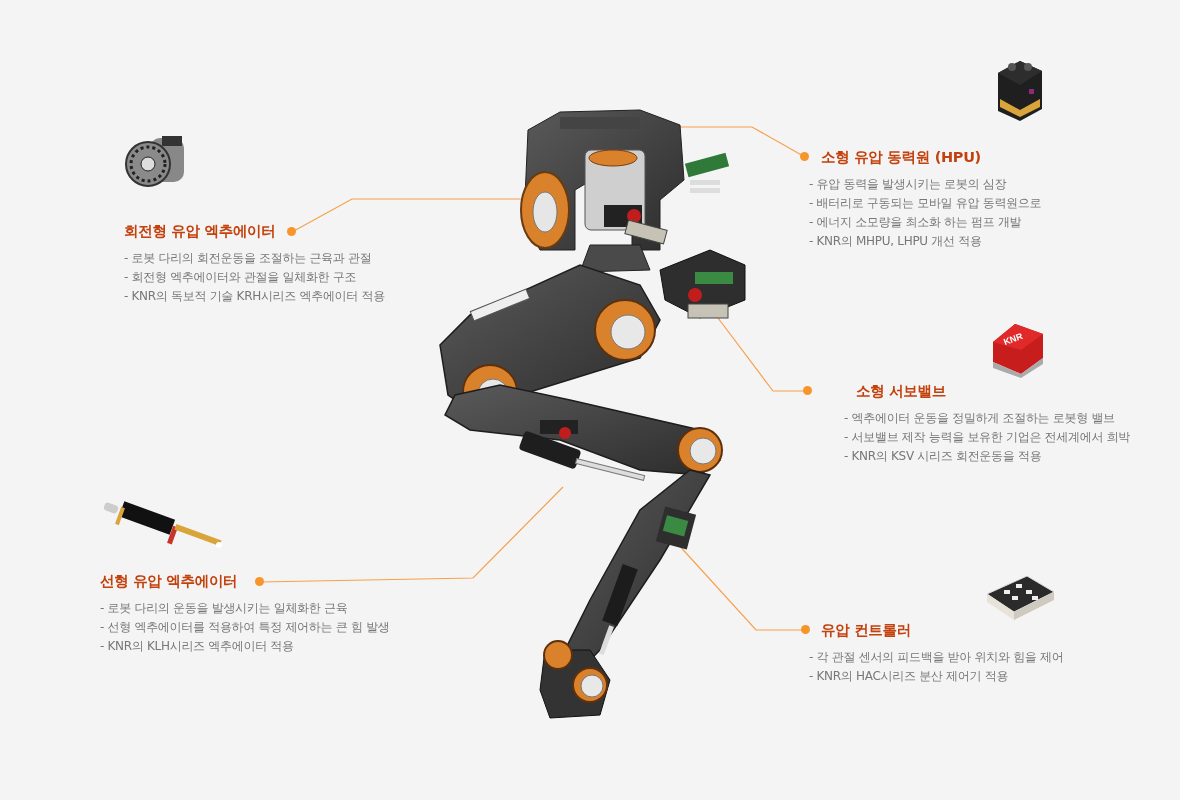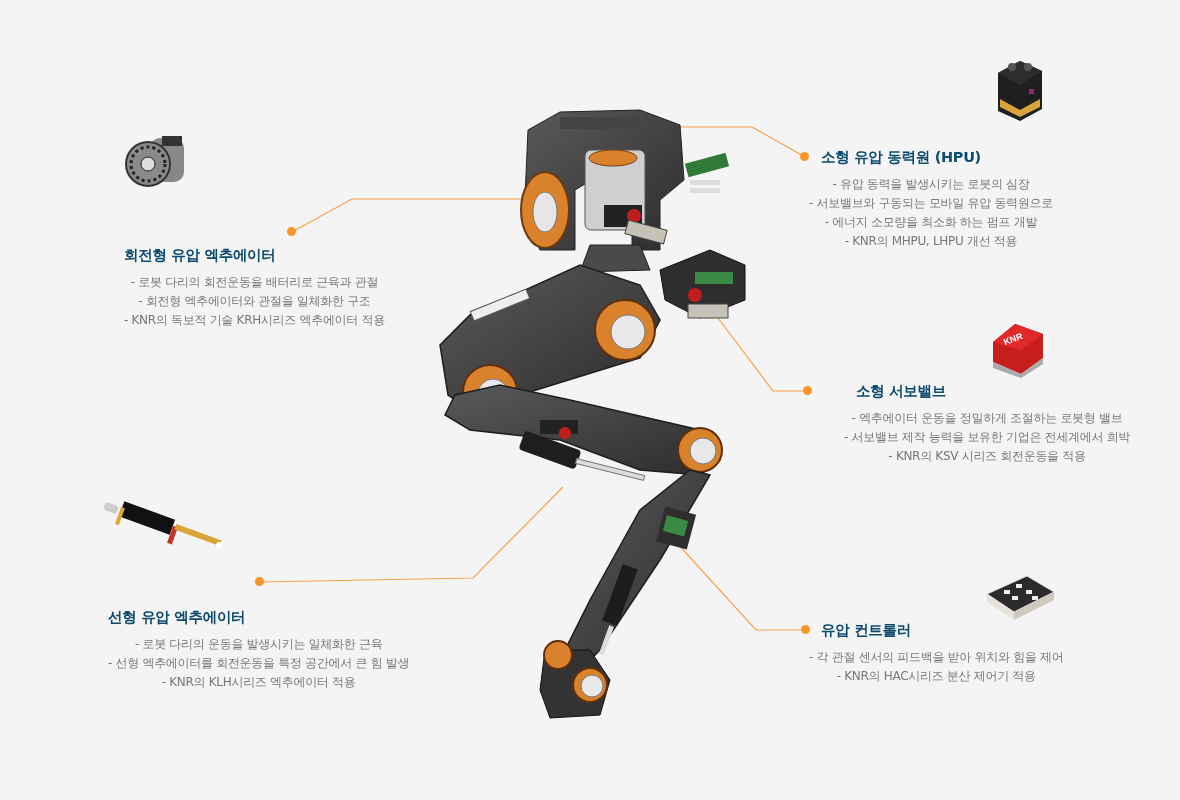--- a/index.html
+++ b/index.html
@@ -3,24 +3,24 @@
 <meta charset="utf-8">
 <style>
   html, body { margin:0; padding:0; }
   body {
     width:1180px; height:800px; position:relative; overflow:hidden;
     background:#f4f4f4;
     font-family:"DejaVu Sans","Liberation Sans",sans-serif;
   }
   .callout { position:absolute; }
   .callout .title {
-    font-size:14.5px; font-weight:bold; color:#0c4a6e; letter-spacing:-0.3px;
+    font-size:14.5px; font-weight:bold; color:#c2410c; letter-spacing:-0.3px;
     line-height:20px; white-space:nowrap;
   }
-  .callout ul { list-style:none; margin:8px 0 0 0; padding:0;text-align:center; }
+  .callout ul { list-style:none; margin:8px 0 0 0; padding:0; }
   .callout li {
     font-size:12px; color:#777; line-height:19px; white-space:nowrap; letter-spacing:-0.3px;
   }
   .callout li::before { content:"- "; }
   .dot {
     position:absolute; width:9px; height:9px; border-radius:50%; background:#f7952b;
   }
   svg.lines { position:absolute; left:0; top:0; }
   .thumb { position:absolute; }
   .robot { position:absolute; left:0; top:0; }
@@ -144,53 +144,53 @@
       <rect x="50" y="26" width="6" height="4"></rect>
     </g>
 </svg>
 
 <div class="dot" style="left:287px;top:227px;"></div>
 <div class="dot" style="left:800px;top:152px;"></div>
 <div class="dot" style="left:803px;top:386px;"></div>
 <div class="dot" style="left:255px;top:577px;"></div>
 <div class="dot" style="left:801px;top:625px;"></div>
 
-<div class="callout" style="left:124px;top:221px;margin-top:24px;">
+<div class="callout" style="left:124px;top:221px;">
   <div class="title">회전형 유압 엑추에이터</div>
   <ul>
-    <li>로봇 다리의 회전운동을 배터리로 근육과 관절</li>
+    <li>로봇 다리의 회전운동을 조절하는 근육과 관절</li>
     <li>회전형 엑추에이터와 관절을 일체화한 구조</li>
     <li>KNR의 독보적 기술 KRH시리즈 엑추에이터 적용</li>
   </ul>
 </div>
 
 <div class="callout" style="left:821px;top:147px;">
   <div class="title">소형 유압 동력원 (HPU)</div>
   <ul style="margin-left:-12px;">
     <li>유압 동력을 발생시키는 로봇의 심장</li>
-    <li>서보밸브와 구동되는 모바일 유압 동력원으로</li>
+    <li>배터리로 구동되는 모바일 유압 동력원으로</li>
     <li>에너지 소모량을 최소화 하는 펌프 개발</li>
     <li>KNR의 MHPU, LHPU 개선 적용</li>
   </ul>
 </div>
 
 <div class="callout" style="left:856px;top:381px;">
   <div class="title">소형 서보밸브</div>
   <ul style="margin-left:-12px;">
     <li>엑추에이터 운동을 정밀하게 조절하는 로봇형 밸브</li>
     <li>서보밸브 제작 능력을 보유한 기업은 전세계에서 희박</li>
     <li>KNR의 KSV 시리즈 회전운동을 적용</li>
   </ul>
 </div>
 
-<div class="callout" style="left:108px;top:571px;margin-top:36px;">
+<div class="callout" style="left:100px;top:571px;">
   <div class="title">선형 유압 엑추에이터</div>
   <ul>
     <li>로봇 다리의 운동을 발생시키는 일체화한 근육</li>
-    <li>선형 엑추에이터를 회전운동을 특정 공간에서 큰 힘 발생</li>
+    <li>선형 엑추에이터를 적용하여 특정 제어하는 큰 힘 발생</li>
     <li>KNR의 KLH시리즈 엑추에이터 적용</li>
   </ul>
 </div>
 
 <div class="callout" style="left:821px;top:620px;">
   <div class="title">유압 컨트롤러</div>
   <ul style="margin-left:-12px;">
     <li>각 관절 센서의 피드백을 받아 위치와 힘을 제어</li>
     <li>KNR의 HAC시리즈 분산 제어기 적용</li>
   </ul>

